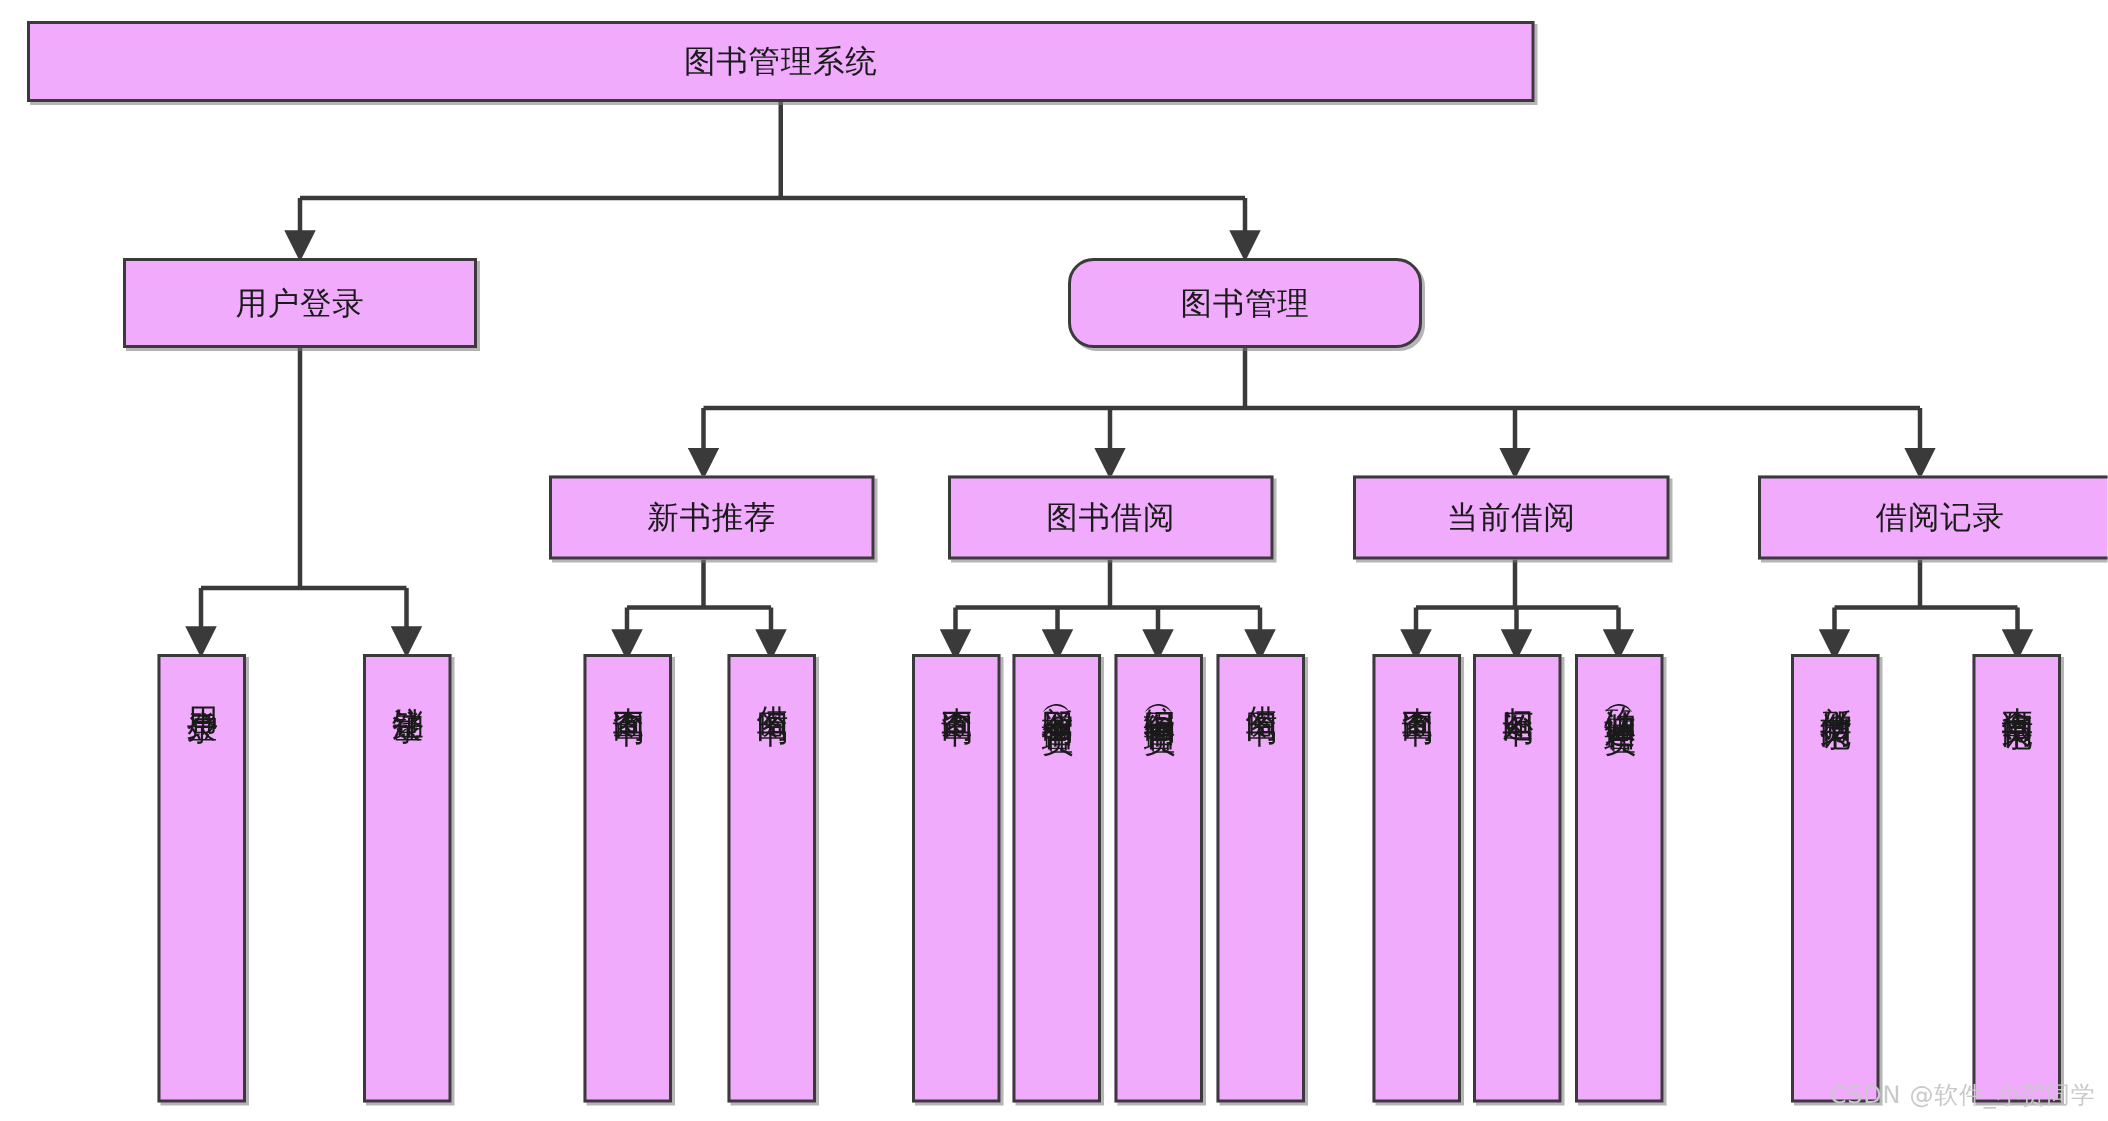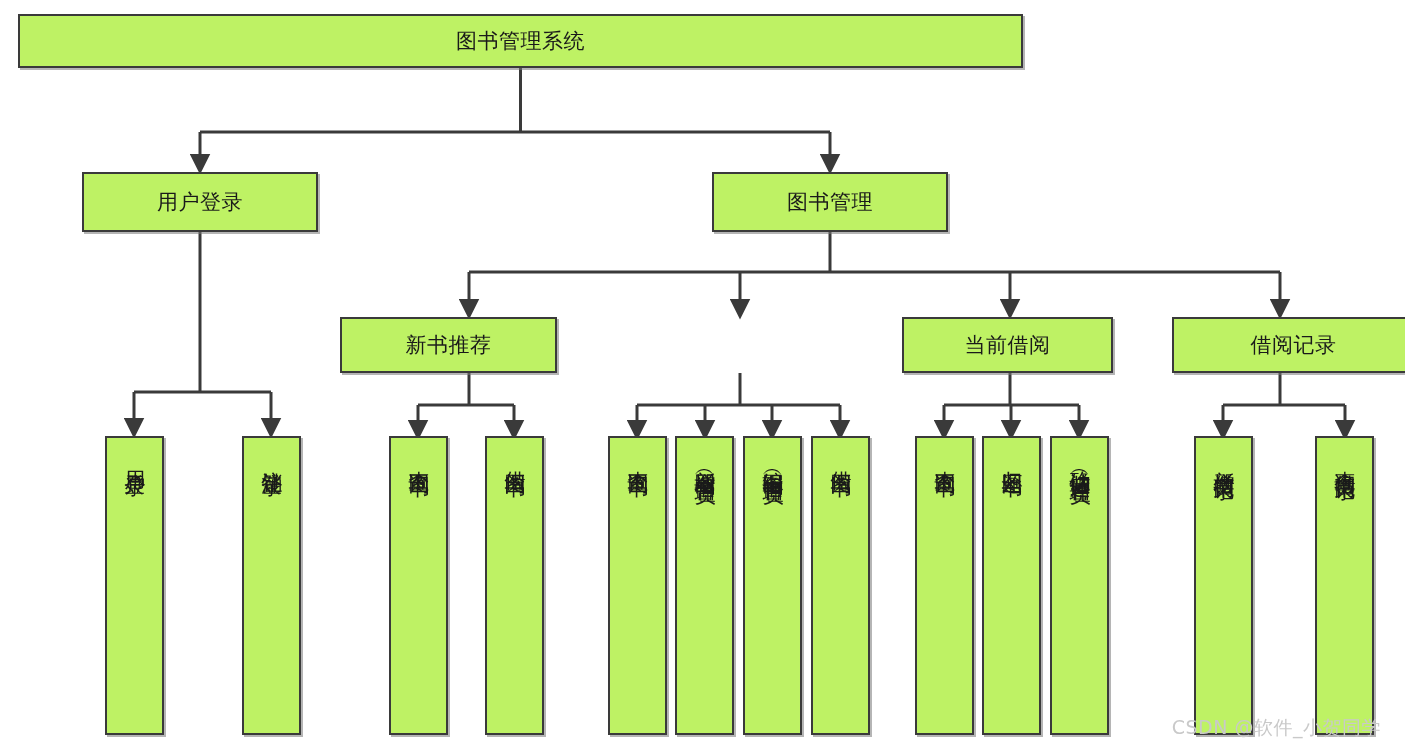--- a/index.html
+++ b/index.html
@@ -17,21 +17,21 @@
   #diagram-root {
     position: absolute;
     left: 0;
     top: 0;
     width: 1405px;
     height: 747px;
   }
   .node-box {
     position: absolute;
     box-sizing: border-box;
-    background: #bef264;
+    background: #f0abfc;
     border: 2px solid #3a3a3a;
     box-shadow: 2px 2px 0 0 rgba(120,120,120,0.55);
     display: flex;
     align-items: center;
     justify-content: center;
   }
   .node-label {
     color: #1a1a1a;
     font-size: 21px;
     line-height: 1.15;
@@ -55,23 +55,23 @@
   svg.connectors {
     position: absolute;
     left: 0;
     top: 0;
     width: 1405px;
     height: 747px;
     pointer-events: none;
   }
   .watermark {
     position: absolute;
-    right: 24px;
+    right: 8px;
     bottom: 6px;
-    font-size: 19px;
+    font-size: 16px;
     color: #c9c9c9;
     letter-spacing: 0.5px;
     white-space: nowrap;
     user-select: none;
   }
 </style>
 </head>
 <body>
 
 <div id="diagram-root">
@@ -126,26 +126,29 @@
     </g>
   </svg>
 
   <div class="node-box" id="node-root" style="left: 18px; top: 14px; width: 1005px; height: 54px;">
     <span class="node-label">图书管理系统</span>
   </div>
 
   <div class="node-box" id="node-l2-0" style="left: 82px; top: 172px; width: 236px; height: 60px;">
     <span class="node-label">用户登录</span>
   </div>
-  <div class="node-box" id="node-l2-1" style="left: 712px; top: 172px; width: 236px; height: 60px;">
+  <div class="node-box" id="node-l2-1" style="left: 712px; top: 172px; width: 236px; height: 60px; border-radius: 17px;">
     <span class="node-label">图书管理</span>
   </div>
 
-  <div class="node-box" id="node-l3-0" style="left: 340px; top: 317px; width: 217px; height: 56px;">
+  <div class="node-box" id="node-l3-0" style="left: 366px; top: 317px; width: 217px; height: 56px;">
     <span class="node-label">新书推荐</span>
+  </div>
+  <div class="node-box" id="node-l3-1" style="left: 632px; top: 317px; width: 217px; height: 56px;">
+    <span class="node-label">图书借阅</span>
   </div>
   <div class="node-box" id="node-l3-2" style="left: 902px; top: 317px; width: 211px; height: 56px;">
     <span class="node-label">当前借阅</span>
   </div>
   <div class="node-box" id="node-l3-3" style="left: 1172px; top: 317px; width: 243px; height: 56px;">
     <span class="node-label">借阅记录</span>
   </div>
 
   <div class="node-box vertical" id="node-leaf-0" style="left: 105px; top: 436px; width: 59px; height: 299px;">
     <span class="node-label">用户登录</span>

